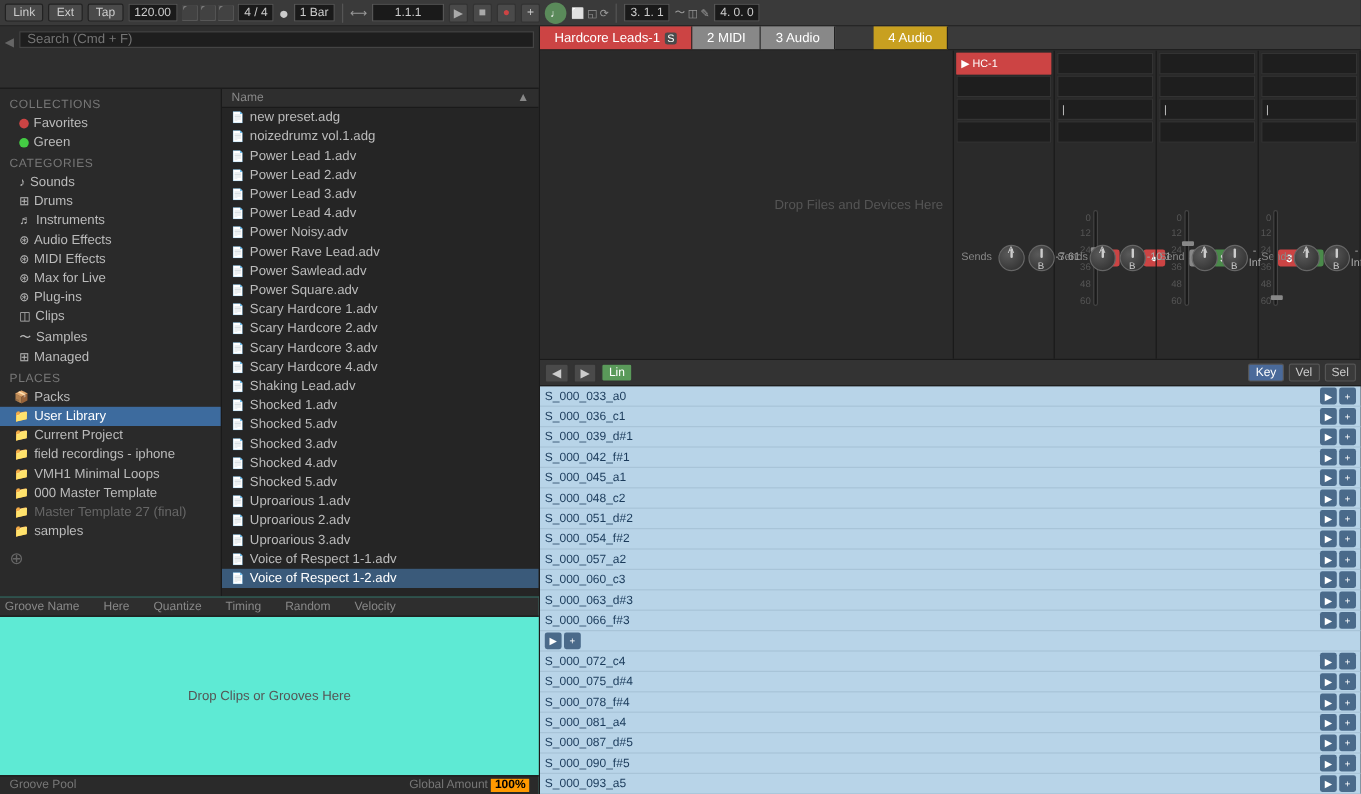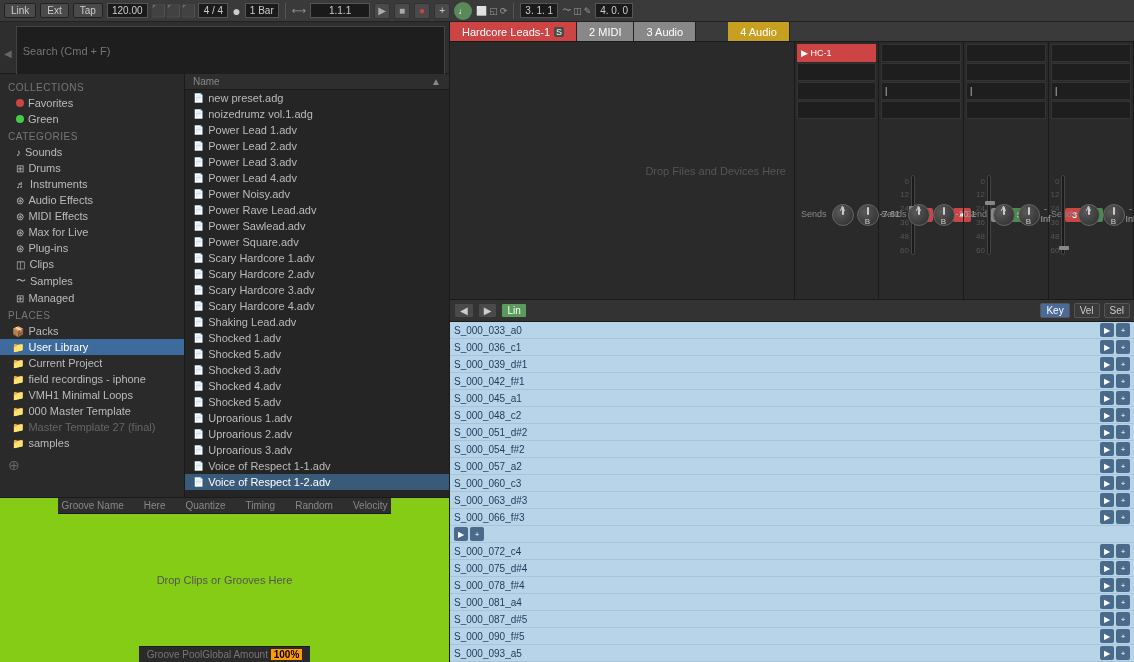--- a/index.html
+++ b/index.html
@@ -67,21 +67,21 @@
     #browser-top {
       height: 52px;
       background: #2e2e2e;
       border-bottom: 1px solid #1a1a1a;
       padding: 4px;
     }
     #browser-top .search-bar {
       background: #1e1e1e;
       border: 1px solid #444;
       color: #999;
-      padding: 18px 6px;
+      padding: 0 6px;
       width: 100%;
       font-size: 11px;
       margin-bottom: 4px;
     }
 
     
     #browser-body {
       display: flex;
       flex: 1;
       overflow: hidden;
@@ -138,25 +138,24 @@
       gap: 4px;
       color: #bbb;
       font-size: 11px;
     }
     .file-item.selected { background: #3a5a7a; color: #fff; }
     .file-icon { color: #777; font-size: 9px; }
 
     
     #groove-pool {
       height: 165px;
-      background: #84cc16;
+      background: #5eead4;
       border-top: 1px solid #1a1a1a;
       display: flex;
       flex-direction: column;
-      align-items: center;
     }
     .groove-header {
       display: flex;
       padding: 2px 4px;
       background: #2e2e2e;
       border-bottom: 1px solid #1a1a1a;
       gap: 20px;
       font-size: 10px;
       color: #888;
     }

